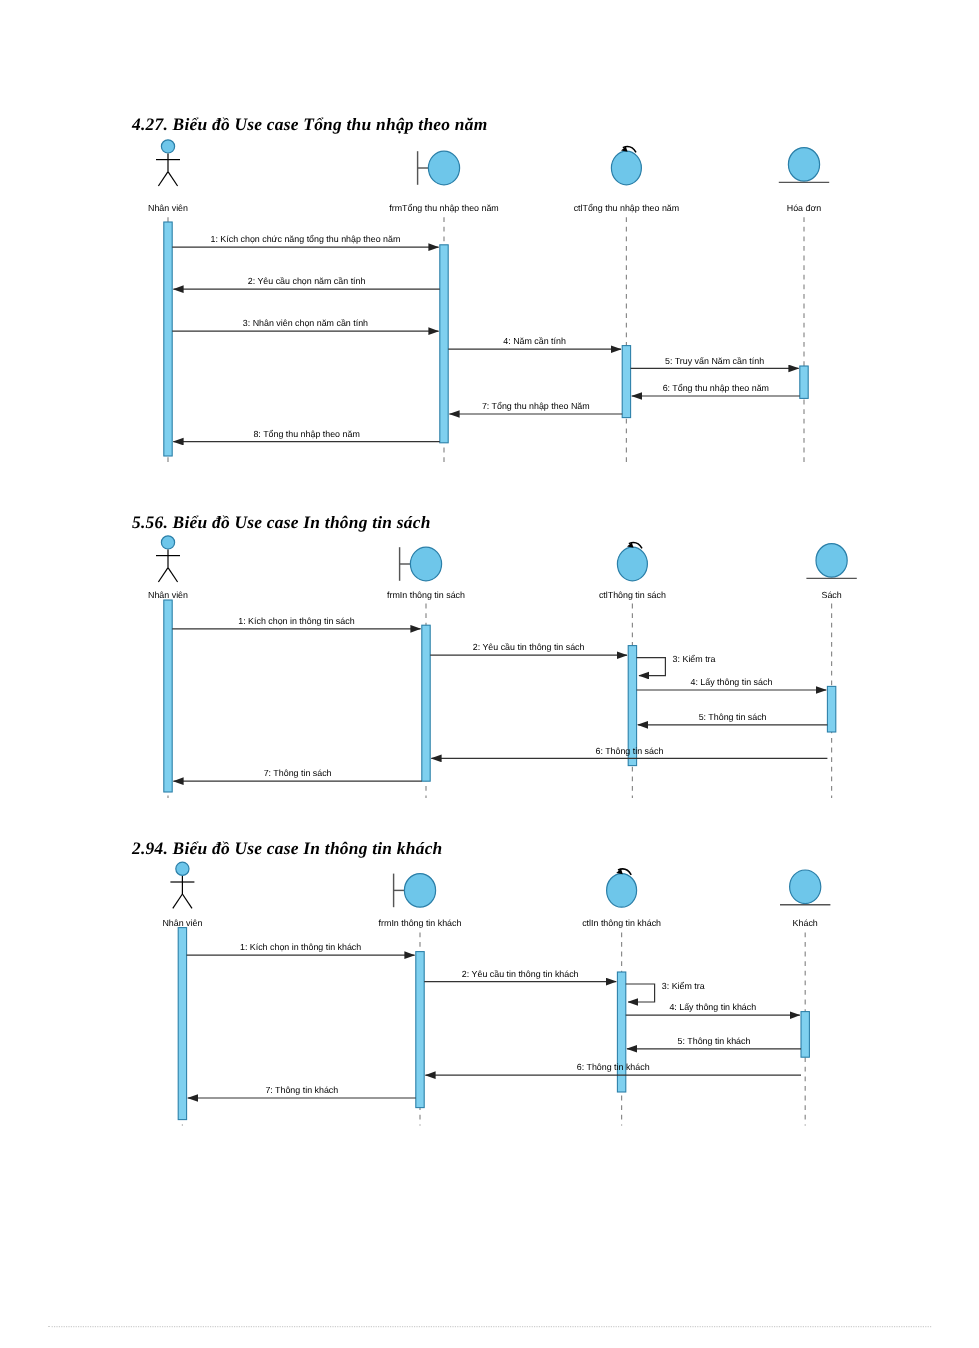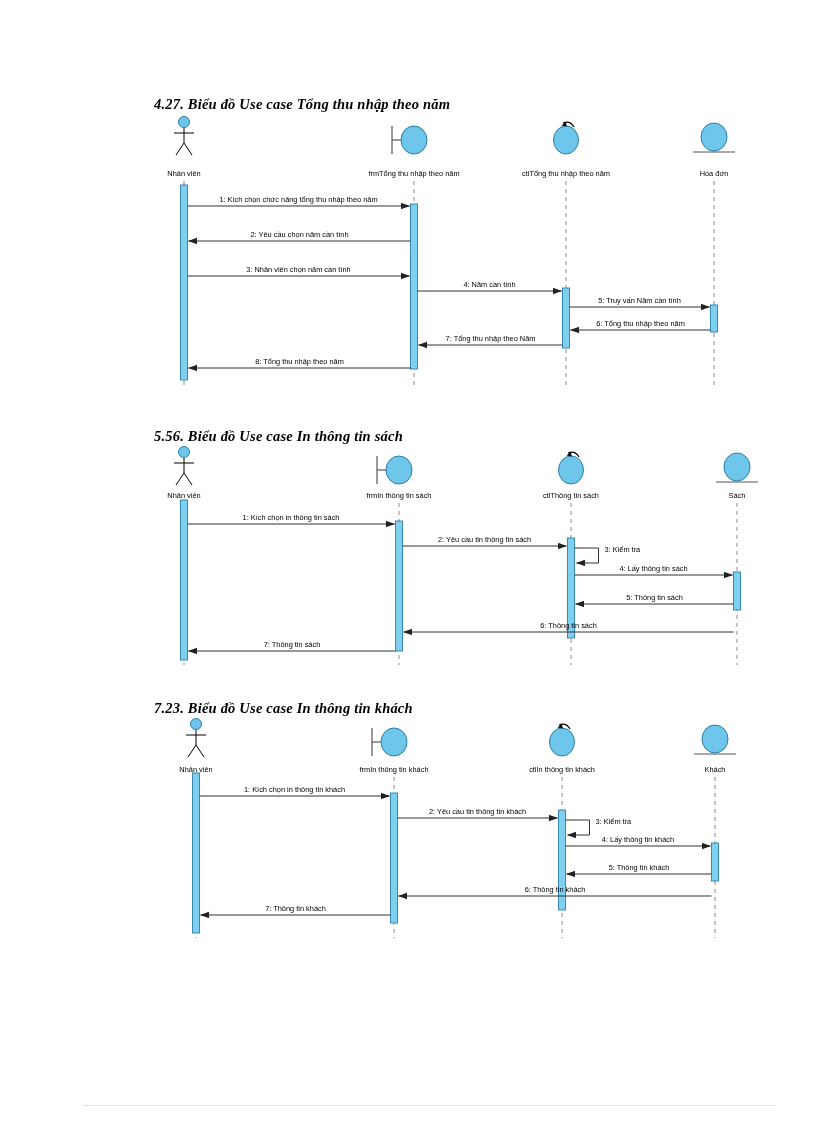--- a/index.html
+++ b/index.html
@@ -1,21 +1,21 @@
 <!DOCTYPE html>
 <html><head>
 <meta charset="utf-8">
 <style>
   html,body{margin:0;padding:0;}
   body{
     width:816px;height:1123px;background:#ffffff;
     font-family:"Liberation Sans",sans-serif;
     position:relative;overflow:hidden;
   }
-  .page{position:absolute;inset:0;margin-left:44px;}
+  .page{position:absolute;inset:0;}
   .heading{
     position:absolute;
     font-family:"Liberation Serif",serif;
     font-style:italic;font-weight:bold;
     font-size:14.5px;color:#000;
     letter-spacing:.2px;white-space:nowrap;
   }
   .diagram{position:absolute;}
   .lbl{
     font-family:"Liberation Sans",sans-serif;
@@ -38,21 +38,21 @@
 </style>
 </head>
 <body>
 
 <div class="page">
 
   <div class="heading" style="left:110px;top:96px;">4.27. Biểu đồ Use case Tổng thu nhập theo năm</div>
 
   <div class="heading" style="left:110px;top:428px;">5.56. Biểu đồ Use case In thông tin sách</div>
 
-  <div class="heading" style="left:110px;top:700px;">7.23. Biểu đồ Use case In thông tin khách</div>
+  <div class="heading" style="left:110px;top:700px;">2.94. Biểu đồ Use case In thông tin khách</div>
 
   <svg class="diagram" id="svg-root" style="left:0;top:0;" width="816" height="1123">
     <defs>
       <marker id="arrH" markerWidth="9" markerHeight="9" refX="8.5" refY="3.2" orient="auto" markerUnits="userSpaceOnUse">
         <path d="M0,0 L9,3.2 L0,6.4 z" fill="#222"></path>
       </marker>
     </defs>
     <g id="diagram-layer">
         <g>
           <g>

